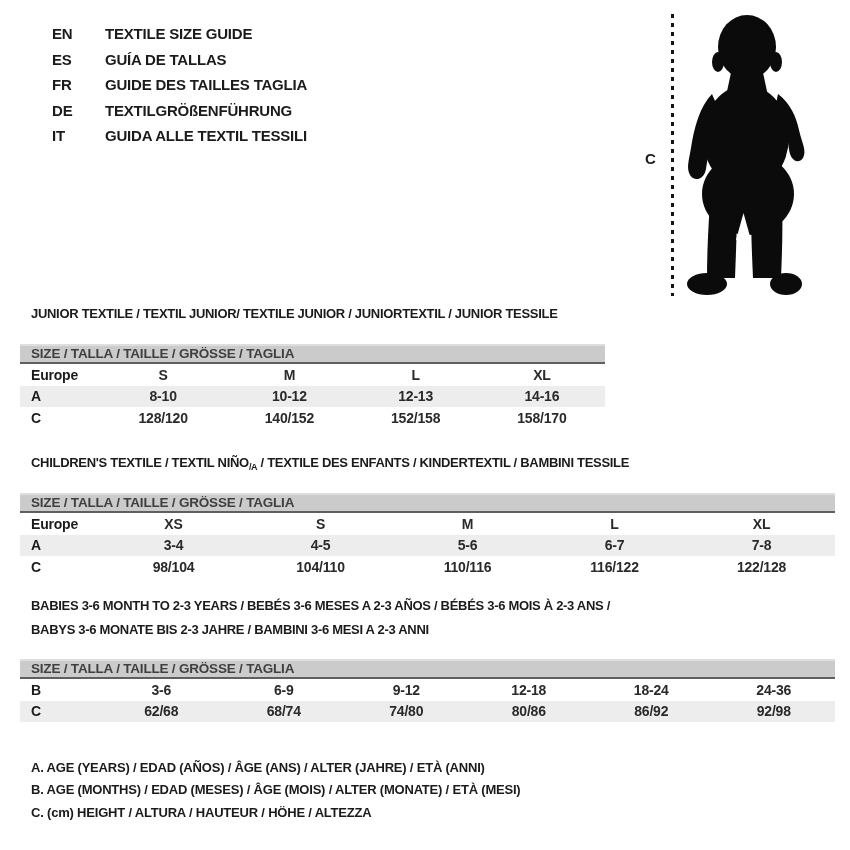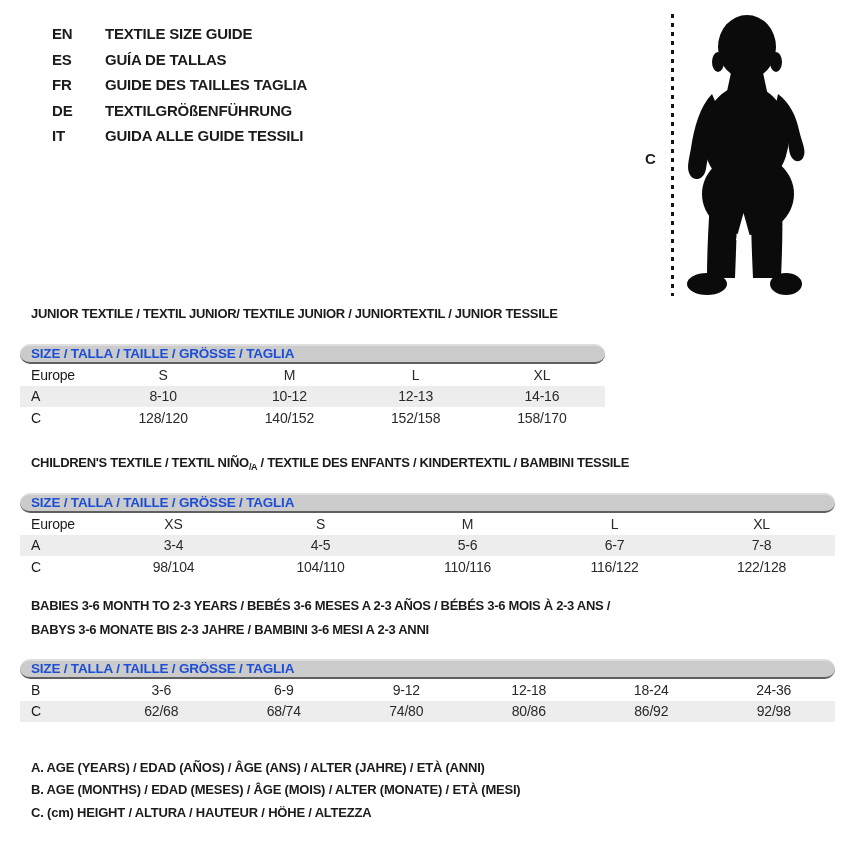--- a/index.html
+++ b/index.html
@@ -20,24 +20,24 @@
   
   .size-table{position:absolute;left:20px;}
   .t1{top:306px;width:585px;}
   .t2{top:455px;width:815px;}
   .t3{top:594px;width:815px;}
   .tbl-title{margin-left:11px;font-size:13px;font-weight:bold;letter-spacing:-0.3px;line-height:16px;white-space:nowrap;}
   .t3 .tbl-title{line-height:24px;}
   .tbl-title .sub{font-size:9px;vertical-align:-3px;}
   .tbl-header{margin-top:22px;height:20px;box-sizing:border-box;background:var(--header-bar,#cbcbcb);
      border-top:2px solid #dedede;border-bottom:2px solid #5f5f5f;
-     font-size:13.5px;font-weight:bold;color:#1d4ed8;padding-left:11px;line-height:16px;letter-spacing:-0.2px;border-radius:10px;}
+     font-size:13.5px;font-weight:bold;color:#404040;padding-left:11px;line-height:16px;letter-spacing:-0.2px;}
   .t2 .tbl-header{margin-top:18px;}
   .t3 .tbl-header{margin-top:17px;}
-  .tbl-row{display:flex;height:21.5px;align-items:center;font-size:14px;font-weight:normal;letter-spacing:-0.2px;justify-content:center;}
+  .tbl-row{display:flex;height:21.5px;align-items:center;font-size:14px;font-weight:bold;letter-spacing:-0.2px;justify-content:center;}
   .tbl-row.shaded{background:var(--row-shade,#ededed);}
   .cell.label{width:80px;padding-left:11px;box-sizing:border-box;}
   .cell.val{flex:1;text-align:center;color:#2a2a2a;}
 
   
   .notes{position:absolute;left:31px;top:757px;font-size:13px;font-weight:bold;line-height:22.3px;letter-spacing:-0.2px;}
 </style>
 </head>
 <body>
 
@@ -55,21 +55,21 @@
       <div class="lang-row">
         <span class="lang-code">FR</span>
         <span class="lang-label">GUIDE DES TAILLES TAGLIA</span>
       </div>
       <div class="lang-row">
         <span class="lang-code">DE</span>
         <span class="lang-label">TEXTILGRÖßENFÜHRUNG</span>
       </div>
       <div class="lang-row">
         <span class="lang-code">IT</span>
-        <span class="lang-label">GUIDA ALLE GUIDE TESSILI</span>
+        <span class="lang-label">GUIDA ALLE TEXTIL TESSILI</span>
       </div>
     </div>
 
   <div class="dotted-line"></div>
   <div class="figure-label">C</div>
 
   <svg class="toddler" viewBox="0 0 135 290" width="135" height="290" aria-hidden="true">
     <g id="toddler-fill" fill="#0b0b0b">
       <ellipse cx="67" cy="37" rx="29" ry="32"></ellipse>
       <ellipse cx="38" cy="52" rx="6" ry="10"></ellipse>

